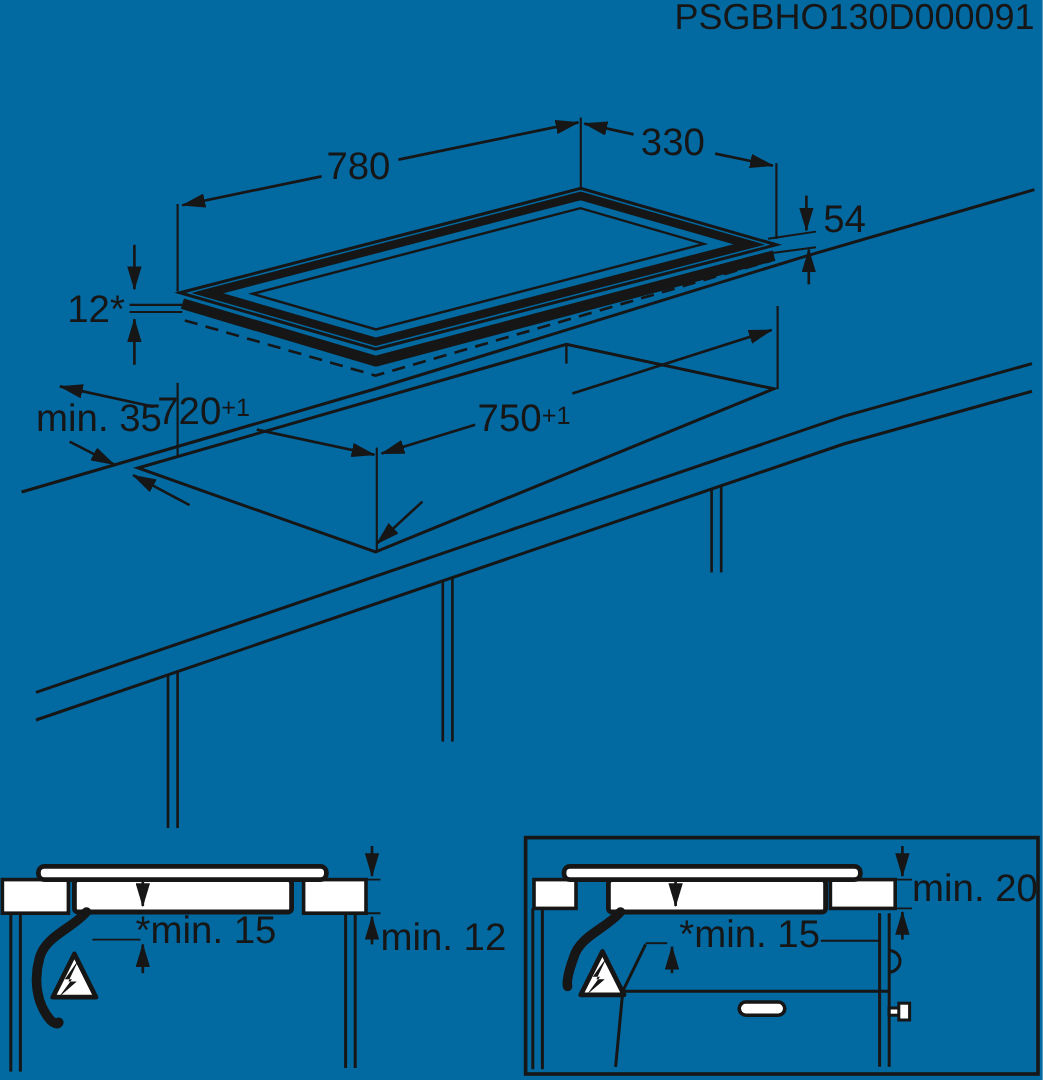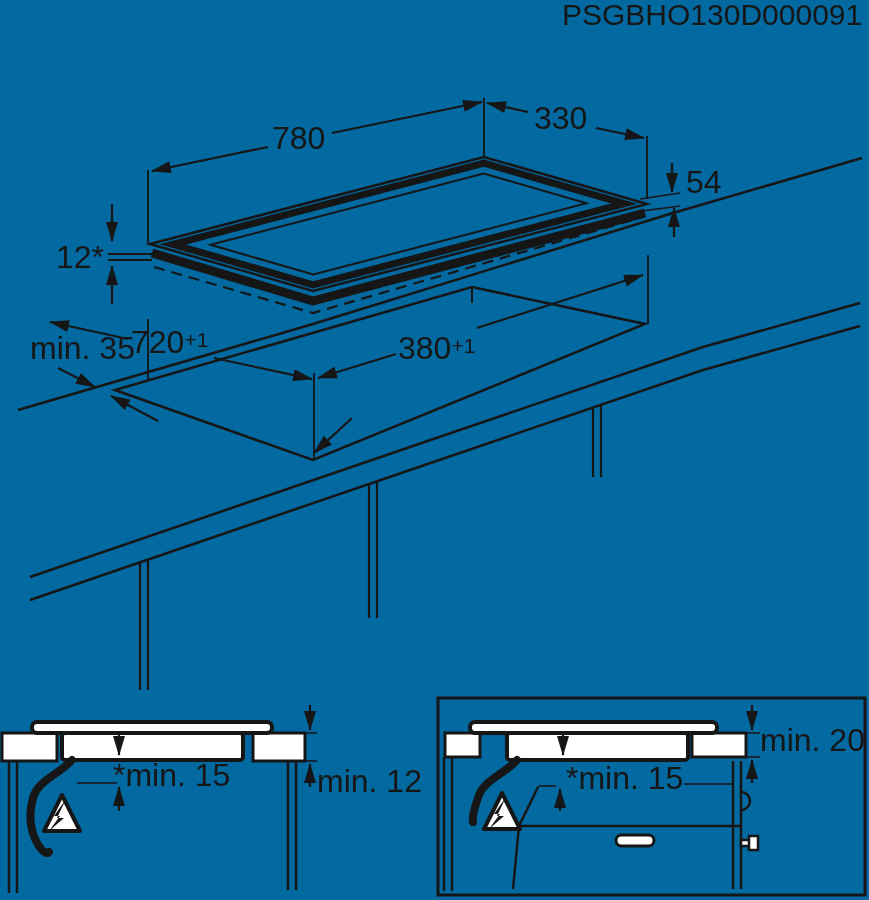--- a/index.html
+++ b/index.html
@@ -166,21 +166,21 @@
   <div class="label" style="left:534px;top:102px;">330</div>
 
   <div class="label" style="left:686px;top:166px;">54</div>
 
   <div class="label" style="left:56px;top:241px;">12*</div>
 
   <div class="label" style="left:30px;top:332px;">min. 35</div>
 
   <div class="label" style="left:131px;top:326px;"><span>720</span><sup>+1</sup></div>
 
-  <div class="label" style="left:398px;top:332px;"><span>380</span><sup>+1</sup></div>
+  <div class="label" style="left:398px;top:332px;"><span>750</span><sup>+1</sup></div>
 
 
   <div class="label" style="left:317px;top:765px;">min. 12</div>
 
   <div class="label" style="left:113px;top:759px;">*min. 15</div>
 
   <div class="label" style="left:760px;top:724px;">min. 20</div>
 
   <div class="label" style="left:566px;top:762px;">*min. 15</div>
 

